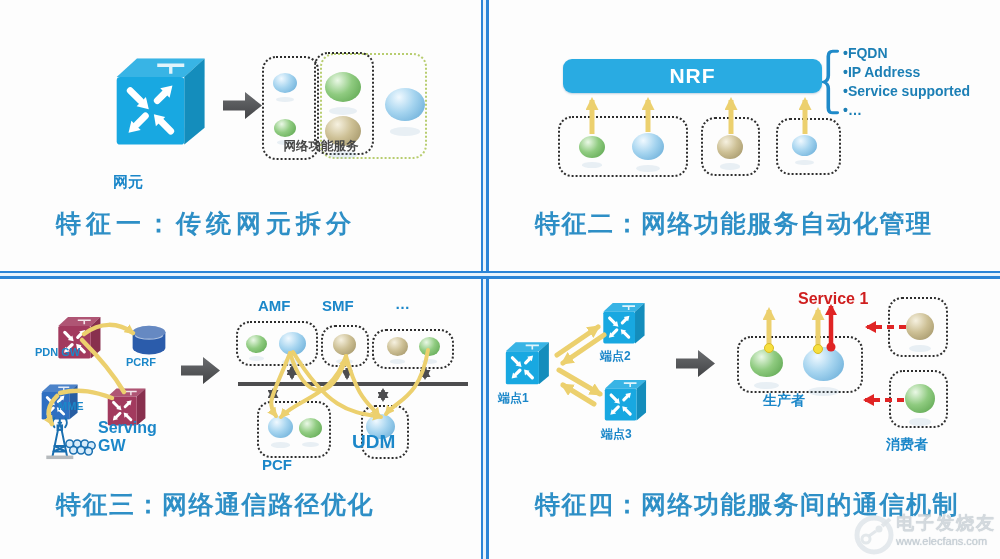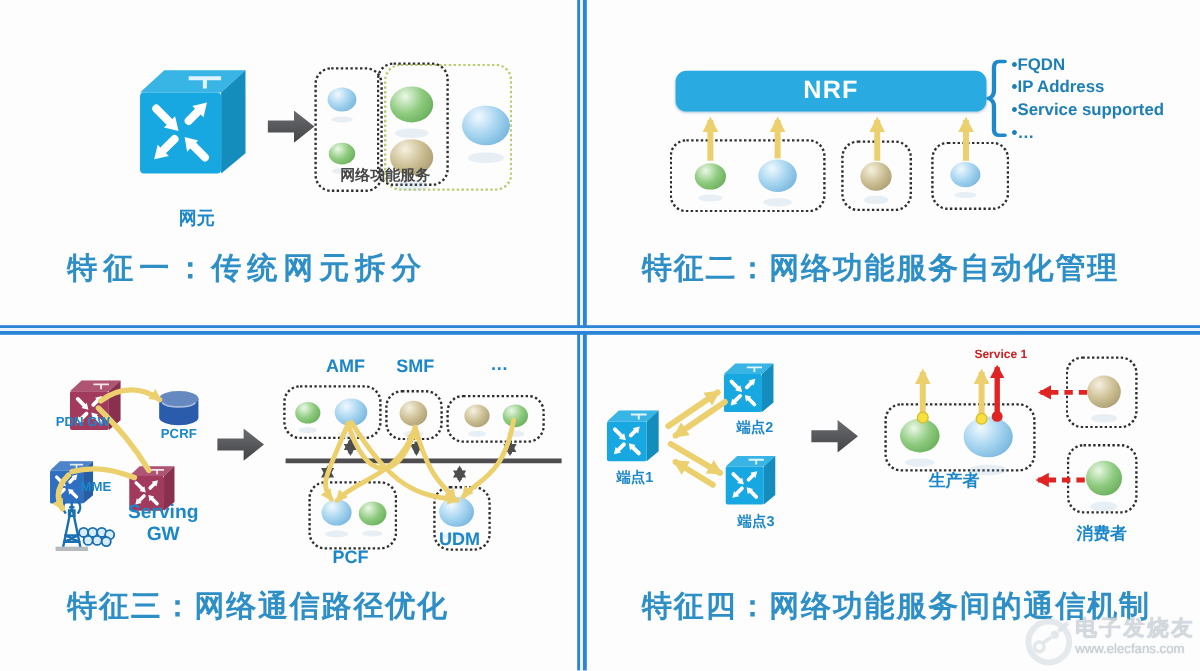--- a/index.html
+++ b/index.html
@@ -15,21 +15,21 @@
   .dotgroup{position:absolute;border:2.5px dotted #2e2e2e;border-radius:14px;background:rgba(255,255,255,0.0);}
   .dotgroup.greenb{border-color:#b8cd70;}
   
   .ball{position:absolute;border-radius:50%;}
   .ball.g{background:radial-gradient(circle at 35% 28%,#eaf8e6 0%,#8fcb80 45%,#55a048 100%);}
   .ball.b{background:radial-gradient(circle at 35% 28%,#f0f9ff 0%,#a5d4ef 45%,#5ea6d4 100%);}
   .ball.t{background:radial-gradient(circle at 35% 28%,#f6f1e0 0%,#cdc095 45%,#9b8d60 100%);}
   .ball::after{content:"";position:absolute;left:12%;top:118%;width:76%;height:26%;
     border-radius:50%;background:rgba(125,165,200,0.16);}
   
-  .lbl{position:absolute;color:#1b87c9;font-weight:bold;text-align:center;}
+  .lbl{position:absolute;color:#1b87c9;font-weight:bold;}
   .title{position:absolute;color:#2e8fc6;font-weight:bold;font-size:25px;letter-spacing:1.5px;white-space:nowrap;}
   .nrfbar{position:absolute;left:563px;top:59px;width:259px;height:34px;background:#29abe2;
     border-radius:9px;color:#ffffff;font-weight:bold;font-size:21px;letter-spacing:1px;
     display:flex;align-items:center;justify-content:center;box-shadow:0 1px 2px rgba(0,80,140,.25);}
   .bullets{position:absolute;left:843px;top:44px;color:#1c7fb5;font-weight:bold;font-size:14px;line-height:19px;white-space:nowrap;}
   .bullets div{height:19px;}
   .innerlbl{position:absolute;color:#474747;font-weight:bold;font-size:12.5px;text-align:center;white-space:nowrap;}
   .svglayer{position:absolute;left:0;top:0;width:1000px;height:559px;pointer-events:none;z-index:6;}
   .zicons{z-index:3;} .zballs{z-index:4;} .ztext{z-index:8;}
   
@@ -180,21 +180,21 @@
   <div class="ball g zballs" style="left:246px;top:335px;width:21px;height:18px"></div>
   <div class="ball b zballs" style="left:279px;top:332px;width:27px;height:23px"></div>
   <div class="ball t zballs" style="left:333px;top:334px;width:23px;height:21px"></div>
   <div class="ball t zballs" style="left:387px;top:337px;width:21px;height:19px"></div>
   <div class="ball g zballs" style="left:419px;top:337px;width:21px;height:19px"></div>
   <div class="ball b zballs" style="left:268px;top:416px;width:25px;height:22px"></div>
   <div class="ball g zballs" style="left:299px;top:418px;width:23px;height:20px"></div>
   <div class="ball b zballs" style="left:366px;top:414px;width:29px;height:25px"></div>
 
   <div class="lbl ztext" style="left:262px;top:456px;width:60px;font-size:15px">PCF</div>
-  <div class="lbl ztext" style="left:352px;top:441px;width:62px;font-size:15px">UDM</div>
+  <div class="lbl ztext" style="left:352px;top:431px;width:62px;font-size:19px">UDM</div>
   <div class="title" style="left:56px;top:488px">特征三：网络通信路径优化</div>
 
   <svg class="abs zicons" style="left:504px;top:338px;width:50px;height:48px;color:#18a8e1" viewBox="0 0 60 58">
       <use href="#cube"></use>
     </svg>
   <svg class="abs zicons" style="left:601px;top:299px;width:49px;height:46px;color:#18a8e1" viewBox="0 0 60 58">
       <use href="#cube"></use>
     </svg>
   <svg class="abs zicons" style="left:602px;top:376px;width:50px;height:46px;color:#18a8e1" viewBox="0 0 60 58">
       <use href="#cube"></use>
@@ -206,21 +206,21 @@
 
   <div class="dotgroup" style="left:737px;top:336px;width:122px;height:53px"></div>
   <div class="dotgroup" style="left:888px;top:297px;width:56px;height:56px"></div>
   <div class="dotgroup" style="left:889px;top:370px;width:55px;height:54px"></div>
 
   <div class="ball g zballs" style="left:750px;top:349px;width:33px;height:28px"></div>
   <div class="ball b zballs" style="left:803px;top:347px;width:41px;height:34px"></div>
   <div class="ball t zballs" style="left:906px;top:313px;width:28px;height:27px"></div>
   <div class="ball g zballs" style="left:905px;top:384px;width:30px;height:29px"></div>
 
-  <div class="lbl ztext" style="left:798px;top:290px;width:72px;font-size:10px;color:#cf1f1f">Service 1</div>
+  <div class="lbl ztext" style="left:798px;top:290px;width:72px;font-size:16px;color:#cf1f1f">Service 1</div>
   <div class="lbl ztext" style="left:763px;top:392px;width:64px;font-size:14px">生产者</div>
   <div class="lbl ztext" style="left:886px;top:436px;width:64px;font-size:14px">消费者</div>
   <div class="title" style="left:535px;top:488px">特征四：网络功能服务间的通信机制</div>
 
   <svg class="svglayer">
     <defs>
       <marker id="mY" markerUnits="userSpaceOnUse" markerWidth="15" markerHeight="13" refX="10" refY="6.5" orient="auto">
         <path d="M0 0 L13 6.5 L0 13 Z" fill="#ecd06e"></path>
         </marker>
       <marker id="mYs" markerUnits="userSpaceOnUse" markerWidth="12" markerHeight="10" refX="8" refY="5" orient="auto">

